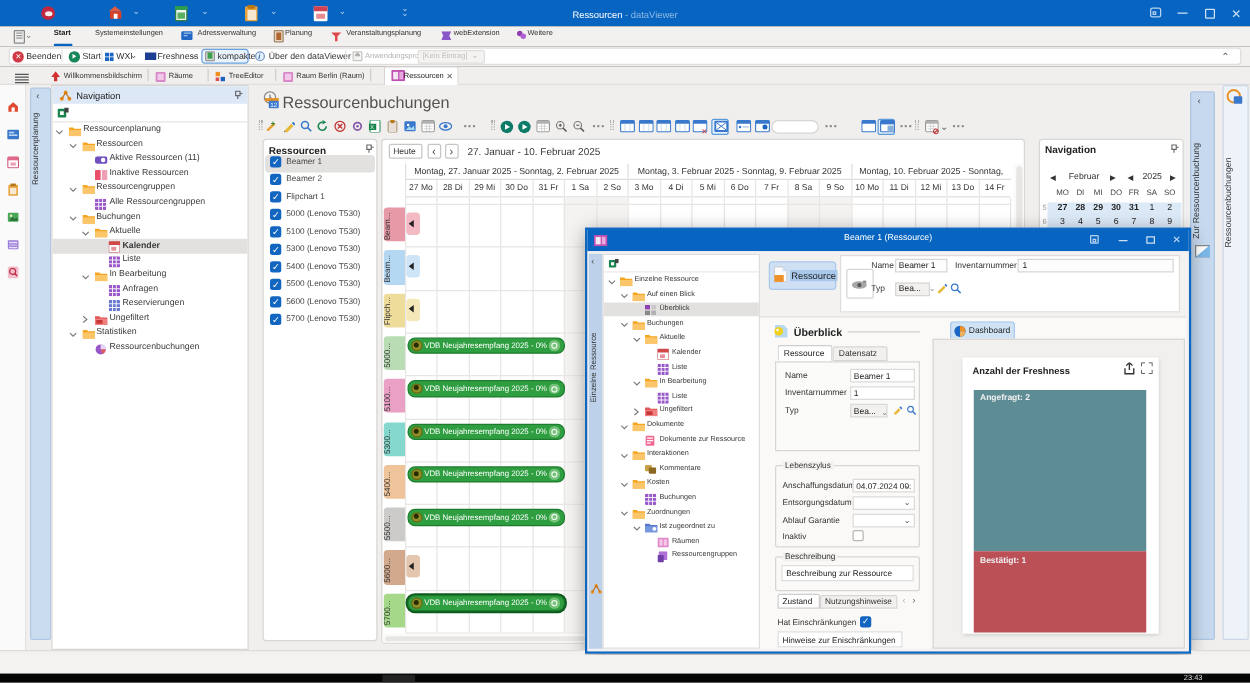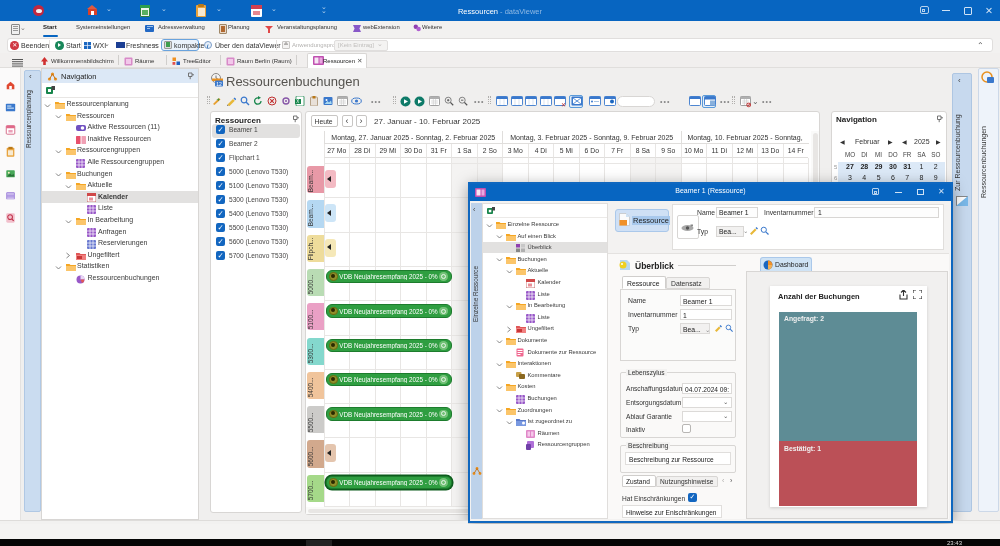--- a/index.html
+++ b/index.html
@@ -1169,21 +1169,21 @@
 <div class="ab" style="left:763px;top:259.5px;">
     <svg width="10" height="10">
       <circle cx="5" cy="5" r="4.5" fill="#1a66c0"></circle>
       <path d="M5 5 L5 0.5 A4.5 4.5 0 0 1 9.5 5 Z" fill="#f09028"></path>
       <path d="M5 5 L9.5 5 A4.5 4.5 0 0 1 5 9.5 Z" fill="#f0b058"></path>
     </svg>
   </div>
 <div class="ab" style="left:775px;top:261px;font-size:6.8px;color:#222;">Dashboard</div>
 <div class="ab" style="left:746px;top:271px;width:202px;height:248px;background:#f1f0ef;border:1px solid #d8d6d4;"></div>
 <div class="ab" style="left:770px;top:286px;width:157px;height:221px;background:#fff;box-shadow:0 1px 3px rgba(0,0,0,0.15);"></div>
-<div class="ab" style="left:778px;top:291.5px;font-size:7.5px;font-weight:bold;color:#222;">Anzahl der Buchungen</div>
+<div class="ab" style="left:778px;top:291.5px;font-size:7.5px;font-weight:bold;color:#222;">Anzahl der Freshness</div>
 <div class="ab" style="left:899px;top:290px;">
     <svg width="9" height="10">
       <path d="M4.5 0 L4.5 6 M2 2.5 L4.5 0 L7 2.5" stroke="#333" stroke-width="1.1" fill="none"></path>
       <path d="M1 4.5 L1 9 L8 9 L8 4.5" stroke="#333" stroke-width="1.1" fill="none"></path>
     </svg>
   </div>
 <div class="ab" style="left:913px;top:290px;">
     <svg width="9" height="9">
       <path d="M0 3 L0 0 L3 0 M6 0 L9 0 L9 3 M9 6 L9 9 L6 9 M3 9 L0 9 L0 6" stroke="#333" stroke-width="1.2" fill="none"></path>
     </svg>

